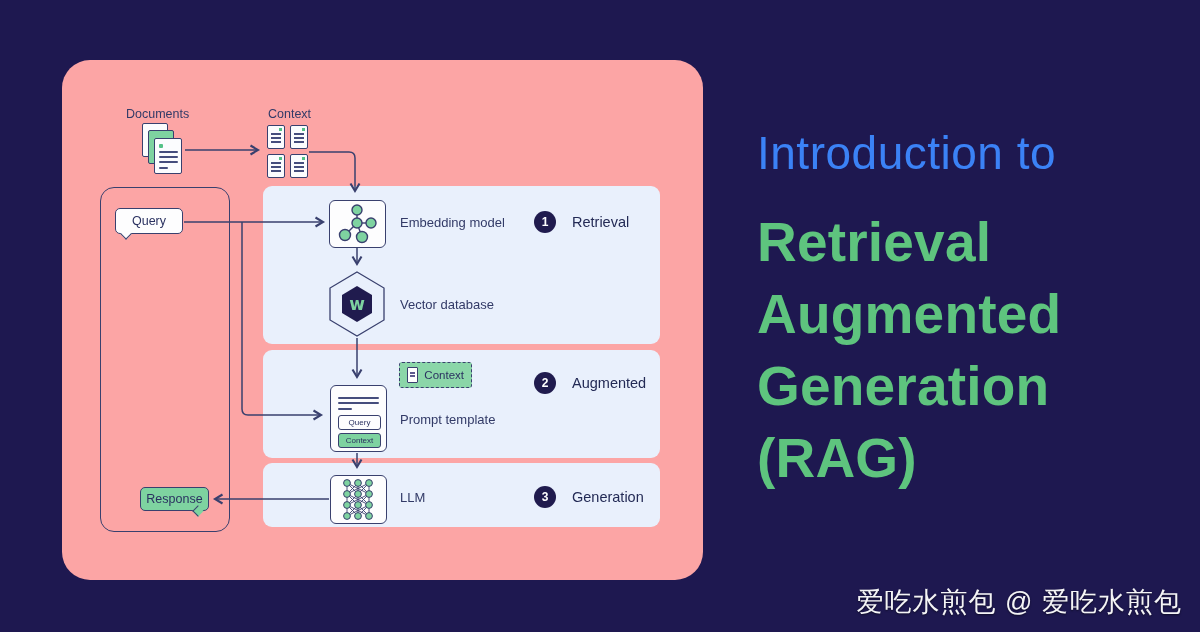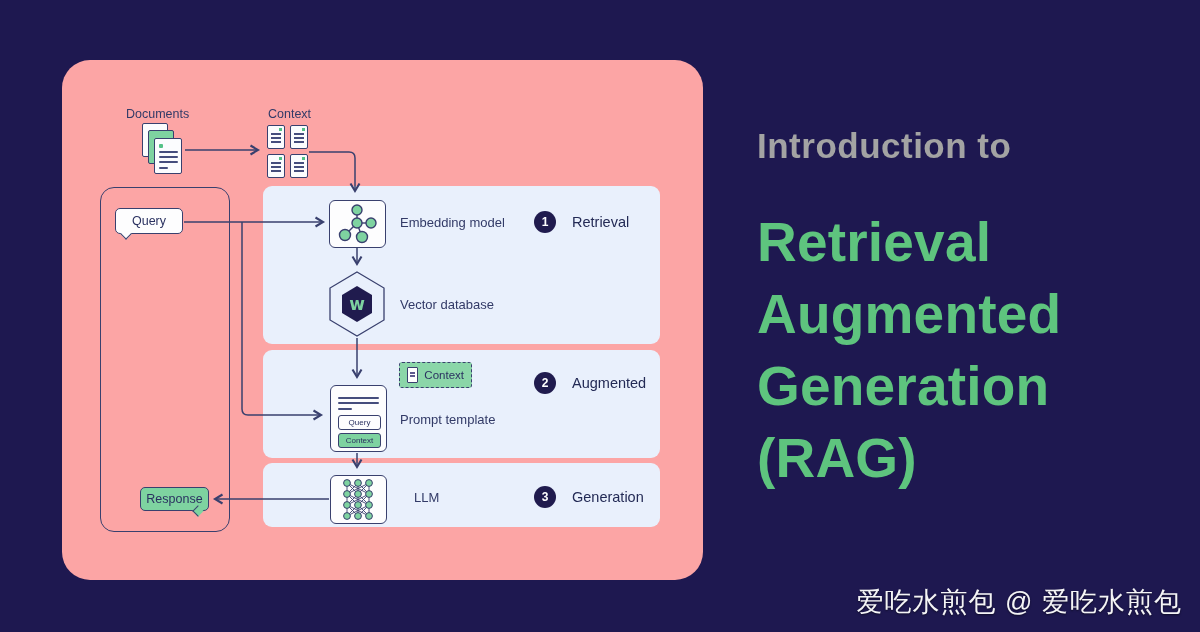--- a/index.html
+++ b/index.html
@@ -1,21 +1,21 @@
 <!DOCTYPE html>
 <html><head>
 <meta charset="utf-8">
 <style>
   html,body{margin:0;padding:0;background:#14103c;}
   .stage{position:relative;width:1200px;height:632px;background:#1e1850;overflow:hidden;
          font-family:"Liberation Sans","DejaVu Sans",sans-serif;}
   .card{position:absolute;left:62px;top:60px;width:641px;height:520px;background:#fca5a5;border-radius:28px;}
 
   
-  .intro{position:absolute;left:757px;top:126px;font-size:35px;font-weight:700;color:#a3a3a3;letter-spacing:.5px;}
+  .intro{position:absolute;left:757px;top:126px;font-size:46px;font-weight:400;color:#3b82f6;letter-spacing:.5px;}
   .accent-title{position:absolute;left:757px;top:206px;color:#5ec47e;font-size:55px;font-weight:700;letter-spacing:.2px;}
   .accent-title div{line-height:72px;}
   .watermark{position:absolute;right:18px;bottom:12px;font-size:27px;color:#f4f4f6;
              text-shadow:0 1px 2px rgba(0,0,0,.55);letter-spacing:1px;}
   .lbl{position:absolute;font-size:12.5px;color:#323a67;}
   .panel{position:absolute;left:201px;width:397px;background:#e9f0fc;border-radius:9px;}
   .panel.p1{top:126px;height:158px;}
   .panel.p2{top:290px;height:108px;}
   .panel.p3{top:403px;height:64px;}
 
@@ -208,21 +208,21 @@
             <circle cx="38" cy="18" r="3.4"></circle>
           <circle cx="16" cy="29" r="3.4"></circle>
             <circle cx="27" cy="29" r="3.4"></circle>
             <circle cx="38" cy="29" r="3.4"></circle>
           <circle cx="16" cy="40" r="3.4"></circle>
             <circle cx="27" cy="40" r="3.4"></circle>
             <circle cx="38" cy="40" r="3.4"></circle>
         </g>
       </svg>
     </div>
-    <div class="node-lbl" style="left:352px;top:430px;">LLM</div>
+    <div class="node-lbl" style="left:338px;top:430px;">LLM</div>
 
     <div class="step-badge" style="left:472px;top:151px;">1</div>
     <div class="step-lbl" style="left:510px;top:154px;">Retrieval</div>
     <div class="step-badge" style="left:472px;top:312px;">2</div>
     <div class="step-lbl" style="left:510px;top:315px;">Augmented</div>
     <div class="step-badge" style="left:472px;top:426px;">3</div>
     <div class="step-lbl" style="left:510px;top:429px;">Generation</div>
   </div>
 
   <div class="intro">Introduction to</div>

